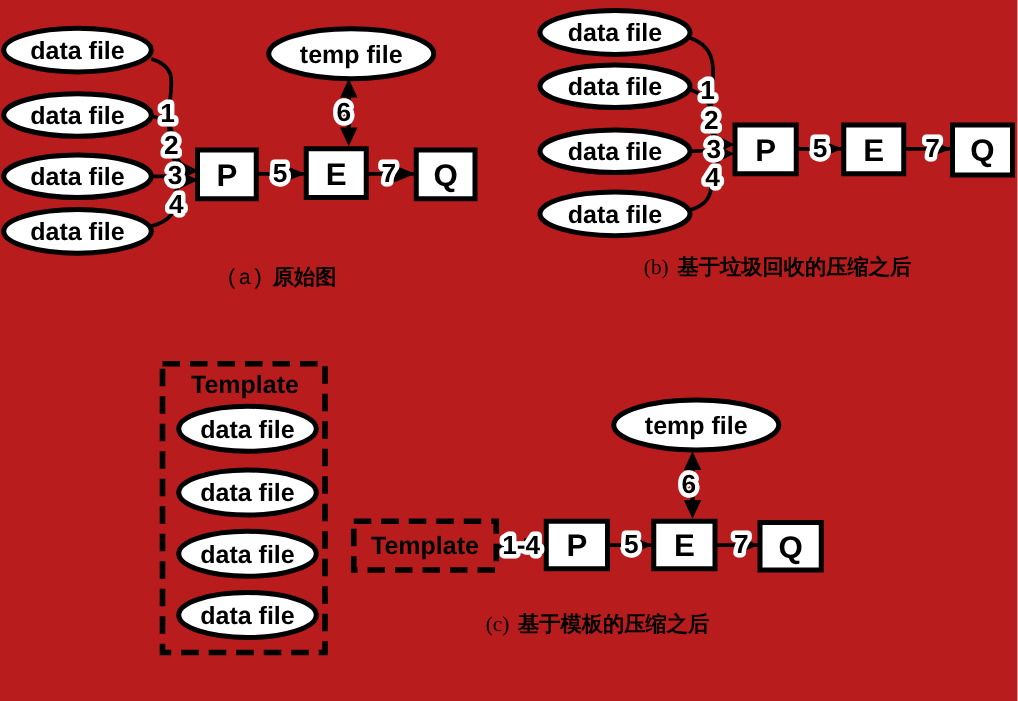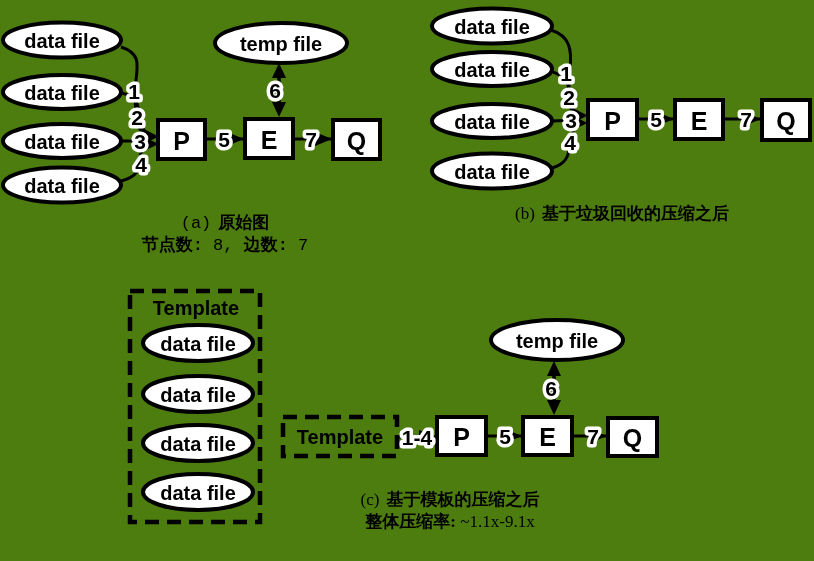--- a/index.html
+++ b/index.html
@@ -1,16 +1,16 @@
 <!DOCTYPE html>
 <html><head>
 <meta charset="utf-8">
 <style>
   html,body{margin:0;padding:0;background:#ffffff;}
-  #stage{position:relative;width:814px;height:561px;background:#4d7c0f;overflow:hidden;
+  #stage{position:relative;width:814px;height:561px;background:#b91c1c;overflow:hidden;
          font-family:"Liberation Sans",sans-serif;}
   svg{position:absolute;left:0;top:0;}
   svg text{fill:#000;}
   .nlbl{font:bold 20px "Liberation Sans",sans-serif;text-anchor:middle;dominant-baseline:central;}
   .blbl{font:bold 25px "Liberation Sans",sans-serif;text-anchor:middle;dominant-baseline:central;}
   .elbl{font:bold 21px "Liberation Sans",sans-serif;text-anchor:middle;dominant-baseline:central;
         paint-order:stroke;stroke:#ffffff;stroke-width:7px;stroke-linejoin:round;}
   .node{fill:#ffffff;stroke:#000000;stroke-width:4;}
   .edge{fill:none;stroke:#000000;stroke-width:3;}
   .vline{fill:none;stroke:#000000;stroke-width:3.5;}
@@ -150,33 +150,27 @@
     <text class="elbl" x="505" y="436">5</text>
     <text class="elbl" x="551" y="388">6</text>
     <text class="elbl" x="593" y="436">7</text>
   </g>
 </svg>
 
 <div class="cap" style="left:90px;top:213px;font-family:Liberation Mono, monospace;">
   <div>
     <span class="idx">(a)</span><span class="zh">原始图</span>
   </div>
-  <div>
-    <span class="zh">节点数: </span><span class="num">8, </span><span class="zh">边数: </span><span class="num">7</span>
-  </div>
 </div>
 
 <div class="cap" style="left:487px;top:203px;">
   <div>
     <span class="idx">(b)</span><span class="zh">基于垃圾回收的压缩之后</span>
   </div>
 </div>
 
-<div class="cap" style="left:315px;top:489px;">
+<div class="cap" style="left:343px;top:489px;">
   <div>
     <span class="idx">(c)</span><span class="zh">基于模板的压缩之后</span>
-  </div>
-  <div>
-    <span class="zh">整体压缩率: </span><span class="num">~1.1x-9.1x</span>
   </div>
 </div>
 
 </div>
 
 </body></html>

